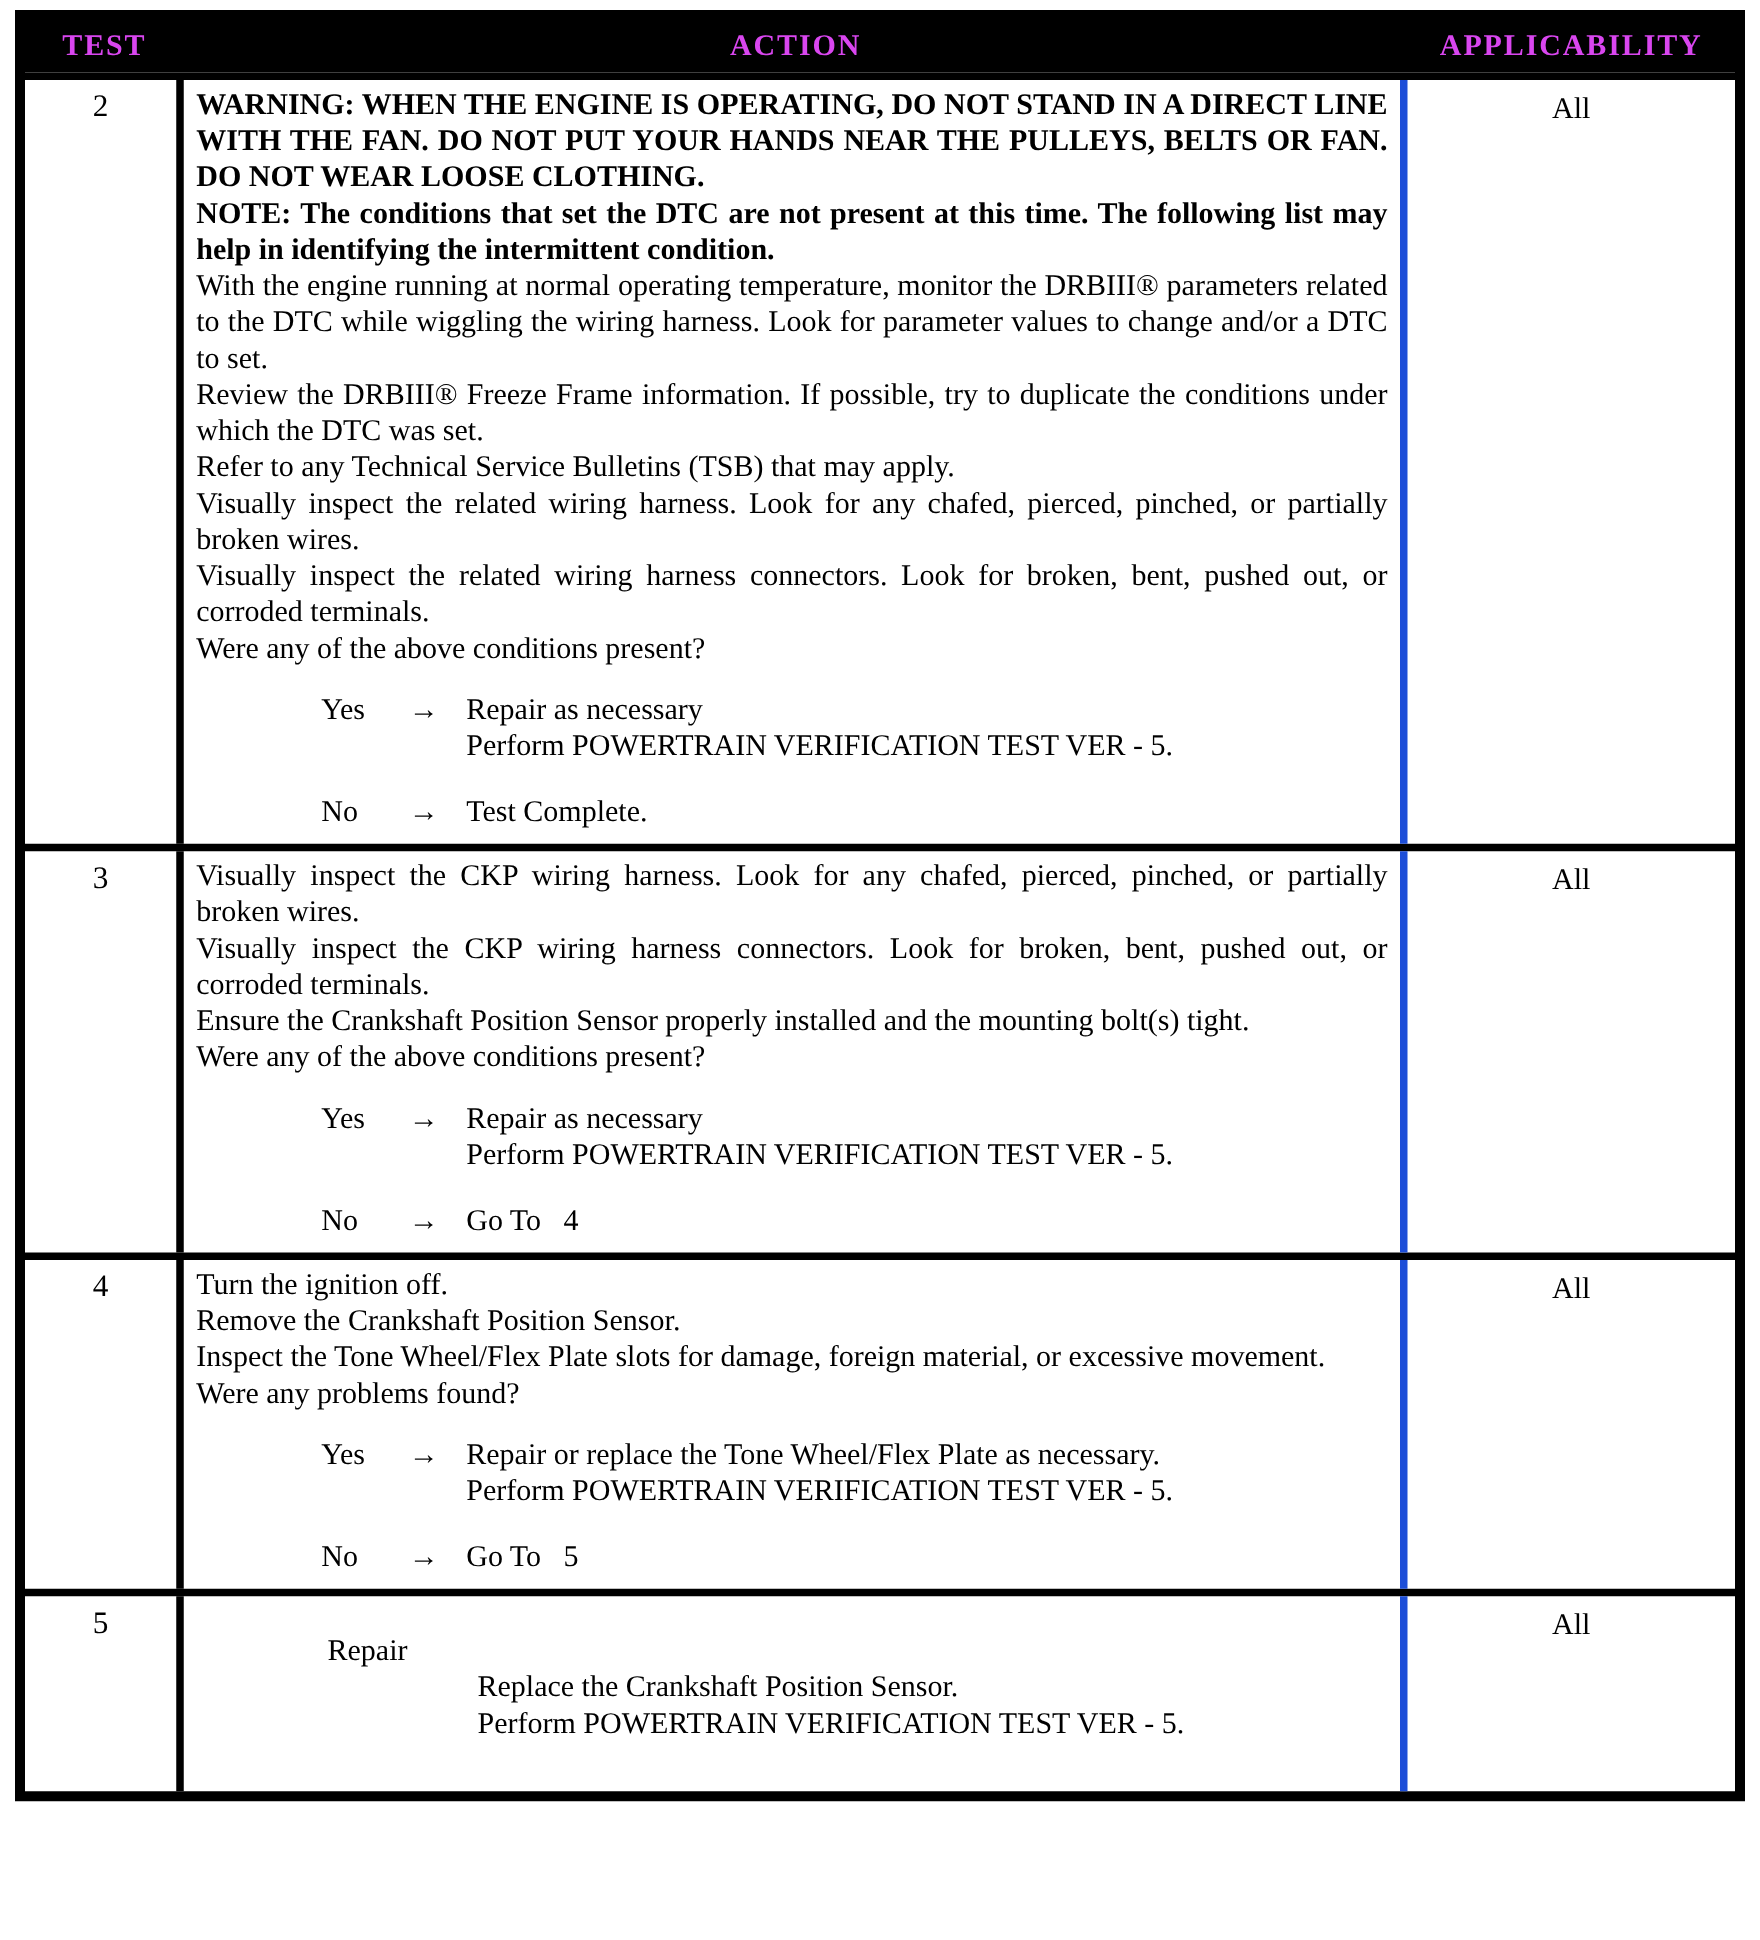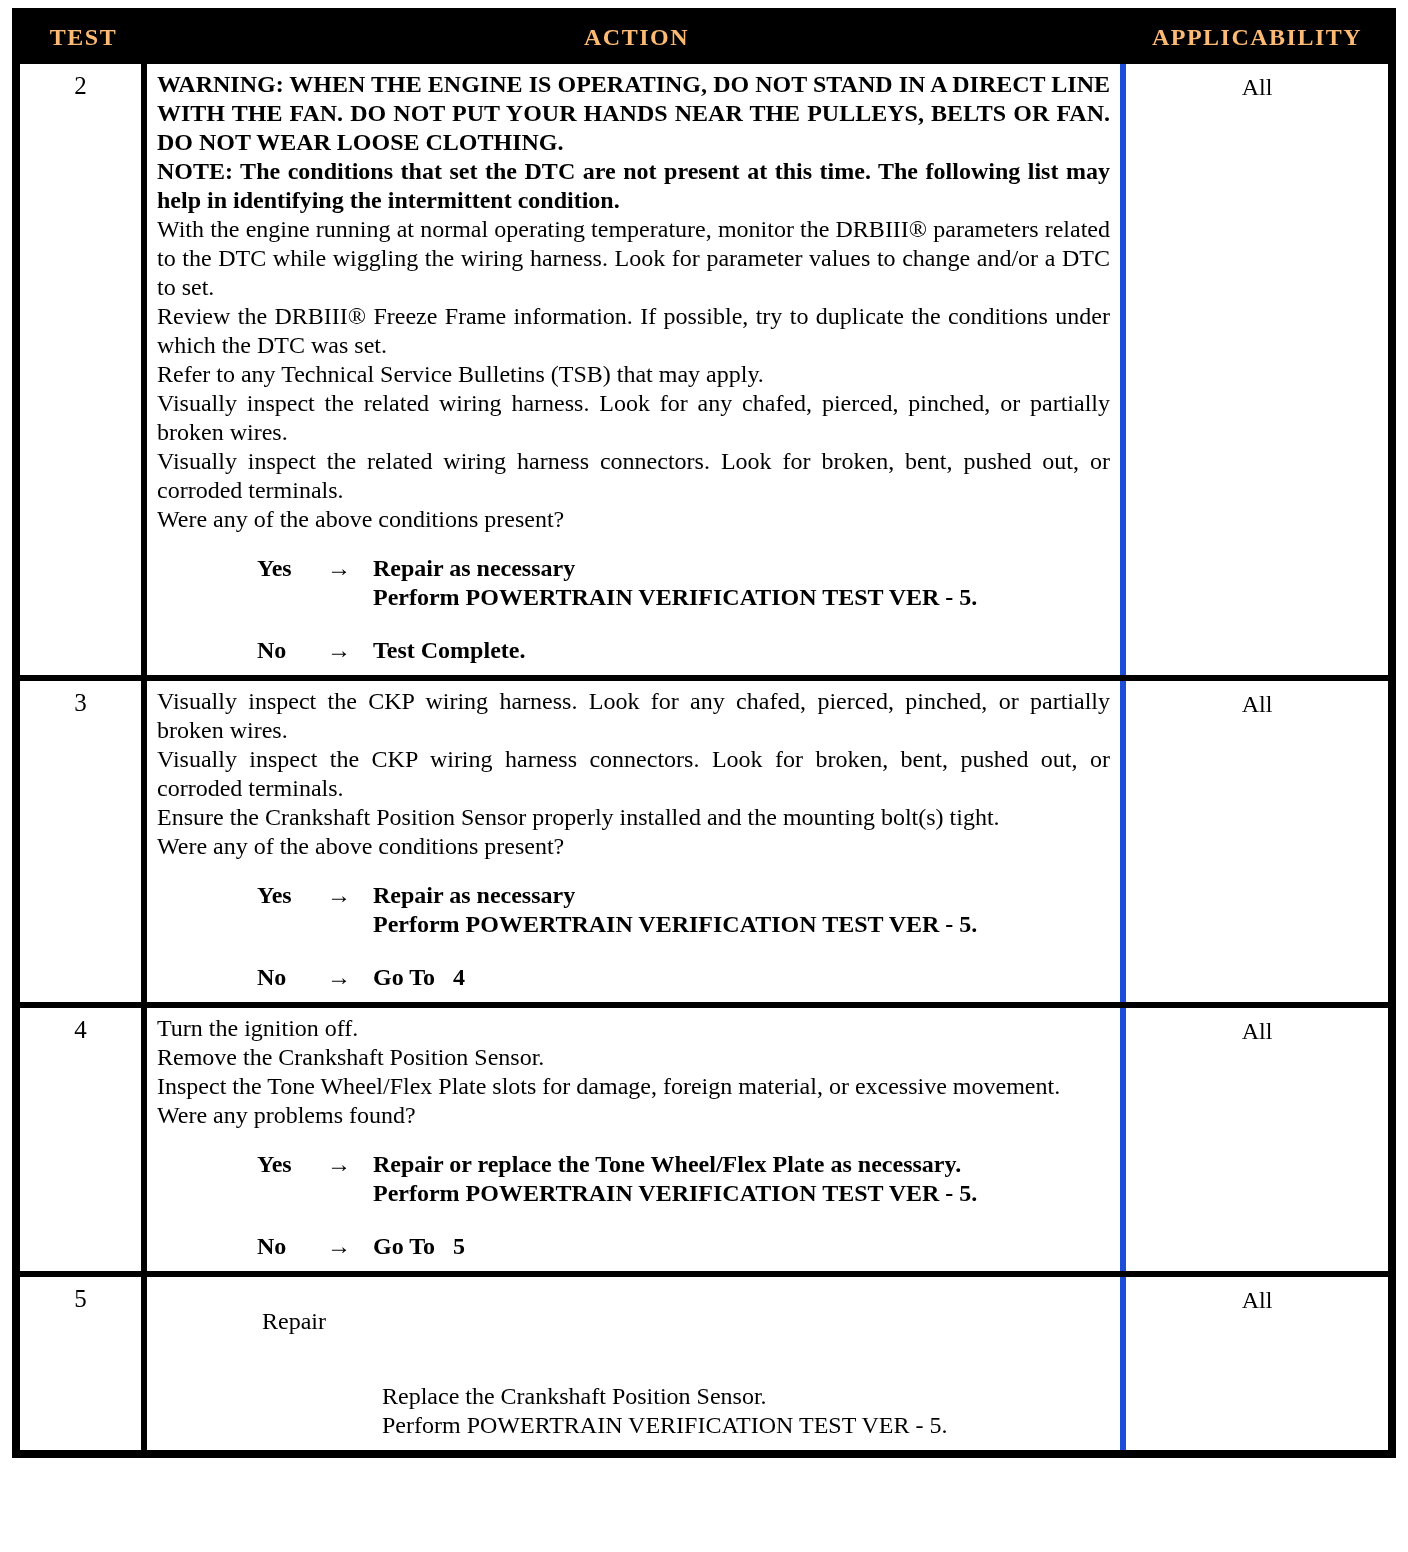--- a/index.html
+++ b/index.html
@@ -6,45 +6,45 @@
   .page {
     width:1408px; height:1552px; background:#ffffff; position:relative;
     font-family:"Liberation Serif", serif; color:#000;
   }
   .doc-table {
     position:absolute; left:12px; top:8px; width:1384px;
     border:8px solid #000; box-sizing:border-box; background:#fff;
   }
   .grid-row { display:grid; grid-template-columns:127px 979px 262px; }
   .header-row {
-    background:#000; color:#fdba74; height:42px; align-items:center;
+    background:#000; color:#d946ef; height:42px; align-items:center;
   }
   .header-cell {
     font-weight:bold; font-size:24px; letter-spacing:1.5px; text-align:center;
   }
   .data-row { border-top:6px solid #000; }
   .test-cell {
     border-right:6px solid #000; text-align:center;
     padding-top:8px; font-size:25px; box-sizing:border-box;
   }
   .action-cell {
     border-right:6px solid #1d4ed8; box-sizing:border-box;
     padding:6px 10px 10px 10px; font-size:24px; line-height:29px;
   }
   .applic-cell { text-align:center; padding-top:10px; font-size:24px;border-radius:32px; }
   .para { margin:0; text-align:justify; text-align-last:left; }
   .para.bold { font-weight:bold; }
-  .decision { display:flex; margin-left:100px; margin-top:20px;font-weight:bold; }
+  .decision { display:flex; margin-left:100px; margin-top:20px; }
   .decision.no-branch { margin-top:24px; }
   .d-label { width:70px; flex:0 0 70px; }
   .d-arrow { width:46px; flex:0 0 46px; }
   .d-text { flex:1; white-space:pre-wrap; }
   .repair-block { margin-top:24px; }
   .repair-label { margin-left:105px; }
-  .repair-lines { margin-left:225px;margin-top:46px; }
+  .repair-lines { margin-left:225px; }
   .min-h-row5 { min-height:156px; }
 </style>
 </head>
 <body>
 
 <div class="page">
   <div class="doc-table">
 
     <div class="grid-row header-row">
       <div class="header-cell">TEST</div>

